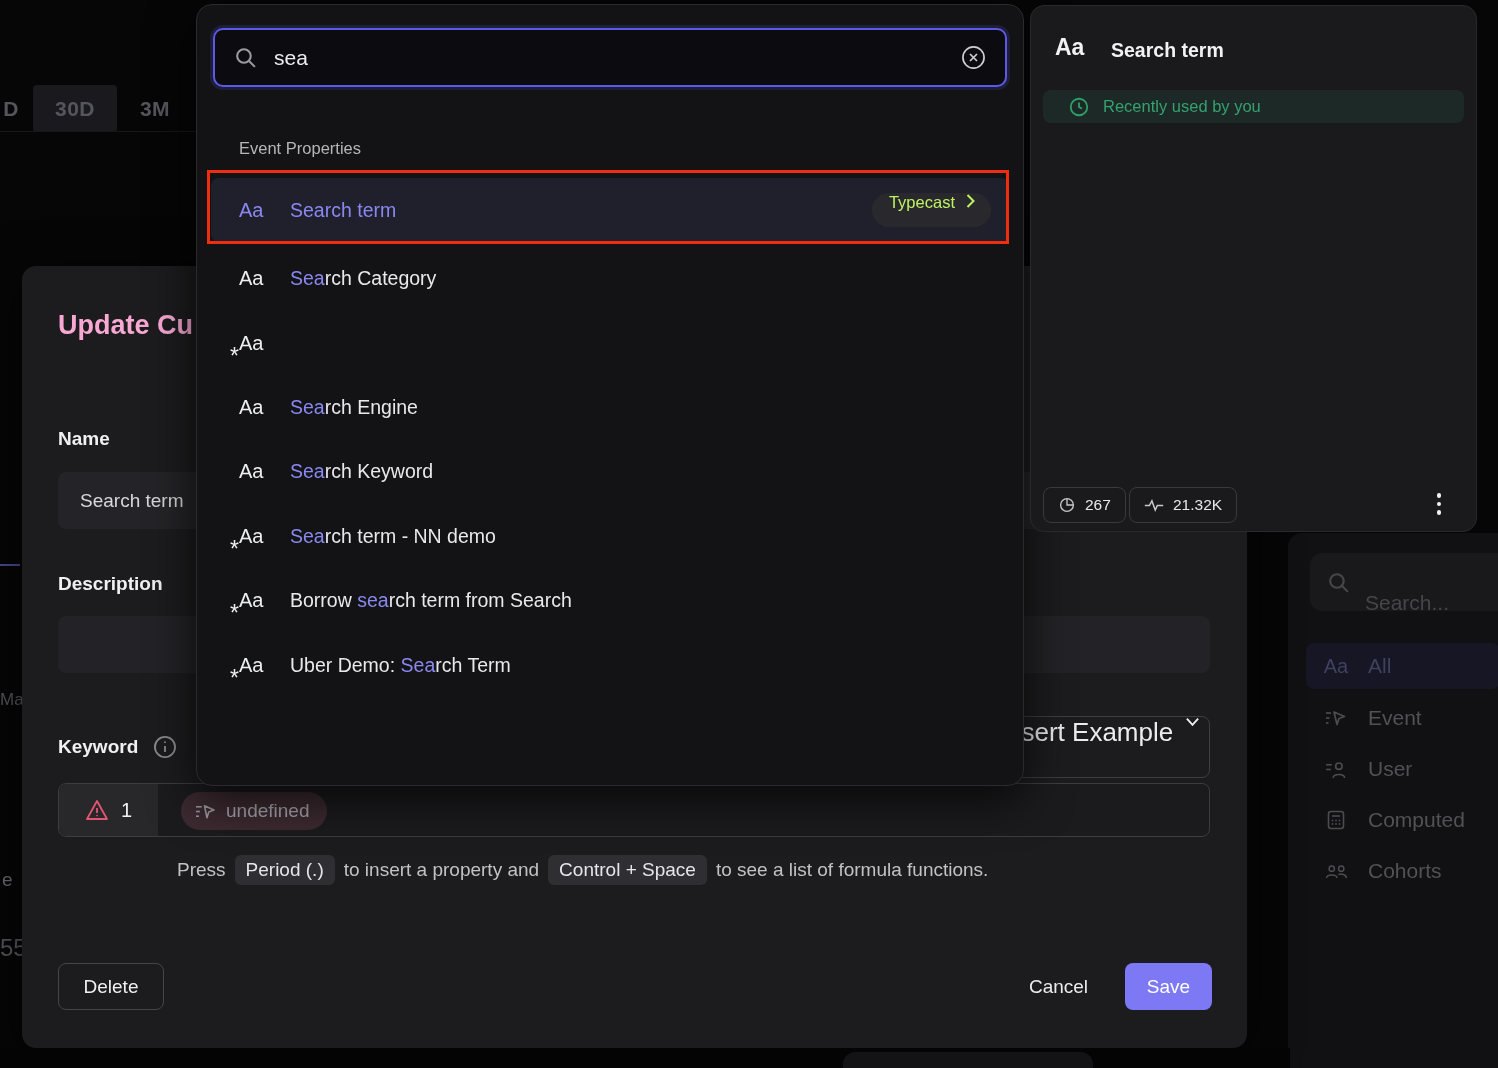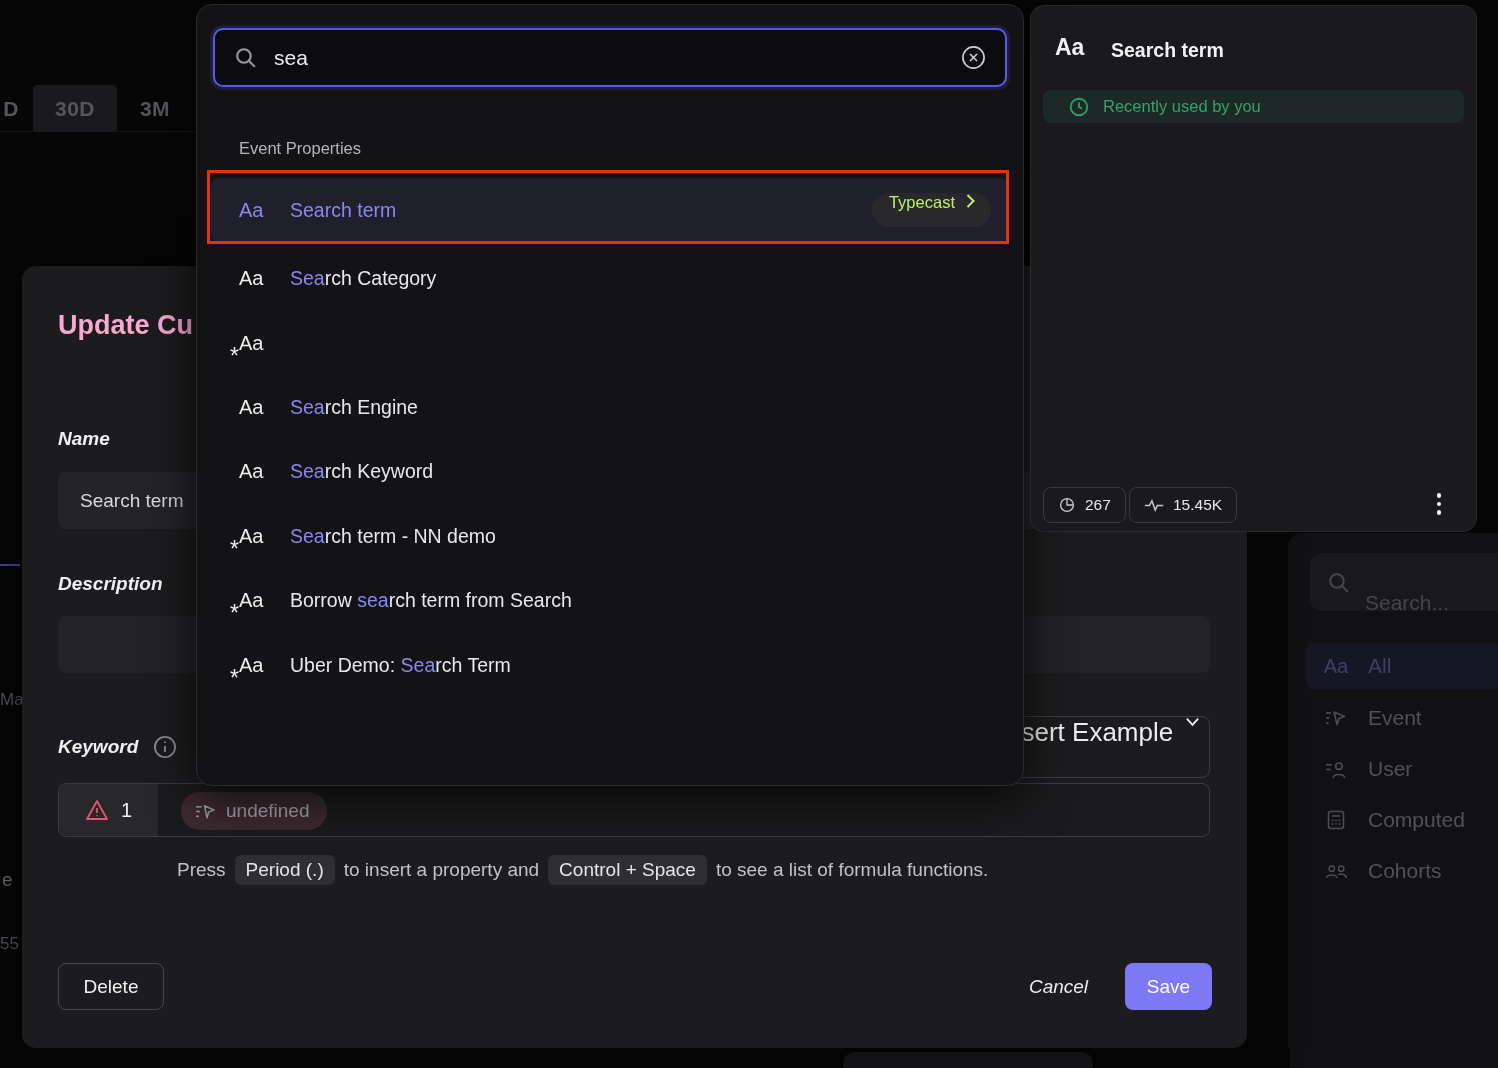--- a/index.html
+++ b/index.html
@@ -17,21 +17,21 @@
   .bg-hline { position:absolute; left:0; top:131px; width:196px; height:1px; background:#17171a; z-index:1; }
   .frag-line { position:absolute; left:0; top:564px; width:20px; height:2px; background:#4b4992; z-index:1; }
 
   
   .modal {
     position:absolute; left:22px; top:266px; width:1225px; height:782px;
     background:#1c1c1e; border-radius:14px; z-index:2;
     box-shadow:0 10px 50px rgba(0,0,0,.6);
   }
   .modal-title { position:absolute; left:36px; top:44px; font-size:27px; font-weight:700; color:#f9a8d4; }
-  .field-label { position:absolute; font-size:19px; font-weight:700; color:#f0f0f2;font-style:italic; }
+  .field-label { position:absolute; font-size:19px; font-weight:700; color:#f0f0f2; }
   .optional-hint { position:absolute; left:176px; top:310px; font-size:16px; color:#8a8a90; }
   .name-input {
     position:absolute; left:36px; top:206px; width:1152px; height:57px;
     background:#242428; border-radius:8px; display:flex; align-items:center;
     padding:0 22px; font-size:19px; color:#d8d8da;
   }
   .desc-input {
     position:absolute; left:36px; top:350px; width:1152px; height:57px;
     background:#232327; border-radius:8px;
   }
@@ -64,21 +64,21 @@
     font-size:19px; color:#c2c2c6; white-space:nowrap;
   }
   .kbd { background:#2e2e33; border-radius:6px; padding:4px 11px; color:#e6e6e8; }
   .btn-delete {
     position:absolute; left:36px; top:697px; width:106px; height:47px;
     border:1px solid #45454b; border-radius:8px; background:transparent;
     font-size:19px; color:#f0f0f2; display:flex; align-items:center; justify-content:center;
   }
   .btn-cancel {
     position:absolute; left:1000px; top:697px; width:73px; height:47px; background:transparent;
-    font-size:19px; color:#ececee; display:flex; align-items:center; justify-content:center; border:none;font-style:italic;
+    font-size:19px; color:#ececee; display:flex; align-items:center; justify-content:center; border:none;
   }
   .btn-save {
     position:absolute; left:1103px; top:697px; width:87px; height:47px;
     background:#7d78f3; border:none; border-radius:8px;
     font-size:19px; color:#fff; display:flex; align-items:center; justify-content:center;
   }
   .bottom-strip { position:absolute; left:0; top:1048px; width:1290px; height:20px; background:#040405; z-index:2; }
   .bottom-panel-edge { position:absolute; left:843px; top:1052px; width:250px; height:16px; background:#131315;
     border-radius:12px 12px 0 0; z-index:2; }
 
@@ -178,21 +178,21 @@
 
 <div class="canvas">
 
   <div class="chip" style="left:0;width:22px">D</div>
   <div class="chip sel" style="left:33px;width:84px">30D</div>
   <div class="chip" style="left:121px;width:68px">3M</div>
   <div class="bg-hline"></div>
   <div class="frag-line"></div>
   <div class="bg-frag" style="left:0;top:690px;font-size:17px">May</div>
   <div class="bg-frag" style="left:2px;top:869px;font-size:19px;color:#6a6a70">e</div>
-  <div class="bg-frag" style="left:0;top:934px;font-size:17px">55</div>
+  <div class="bg-frag" style="left:0;top:934px;font-size:24px">55</div>
 
   <div class="modal">
     <div class="modal-title">Update Cu</div>
 
     <div class="field-label" style="left:36px;top:162px">Name</div>
     <div class="name-input">Search term</div>
 
     <div class="field-label" style="left:36px;top:307px">Description</div>
     <div class="optional-hint">O</div>
     <div class="desc-input"></div>
@@ -331,21 +331,21 @@
       <svg width="18" height="18" viewBox="0 0 24 24" fill="none" stroke="currentColor" stroke-width="1.8">
           <circle cx="12" cy="12" r="8.5"></circle>
           <path d="M12 3.5 V12 H20.5"></path>
         </svg>
       <span>267</span>
     </button>
     <button class="stat-pill" style="left:98px">
       <svg width="20" height="15" viewBox="0 0 24 18" fill="none" stroke="currentColor" stroke-width="1.8">
           <polyline points="1 9 6.5 9 9.5 3.5 13.5 14.5 16 9 23 9"></polyline>
         </svg>
-      <span>15.45K</span>
+      <span>21.32K</span>
     </button>
   </div>
   <button class="kebab">
       <i></i>
       <i></i>
       <i></i>
     </button>
 
   <div class="sidebar">
     <div class="sb-search">

